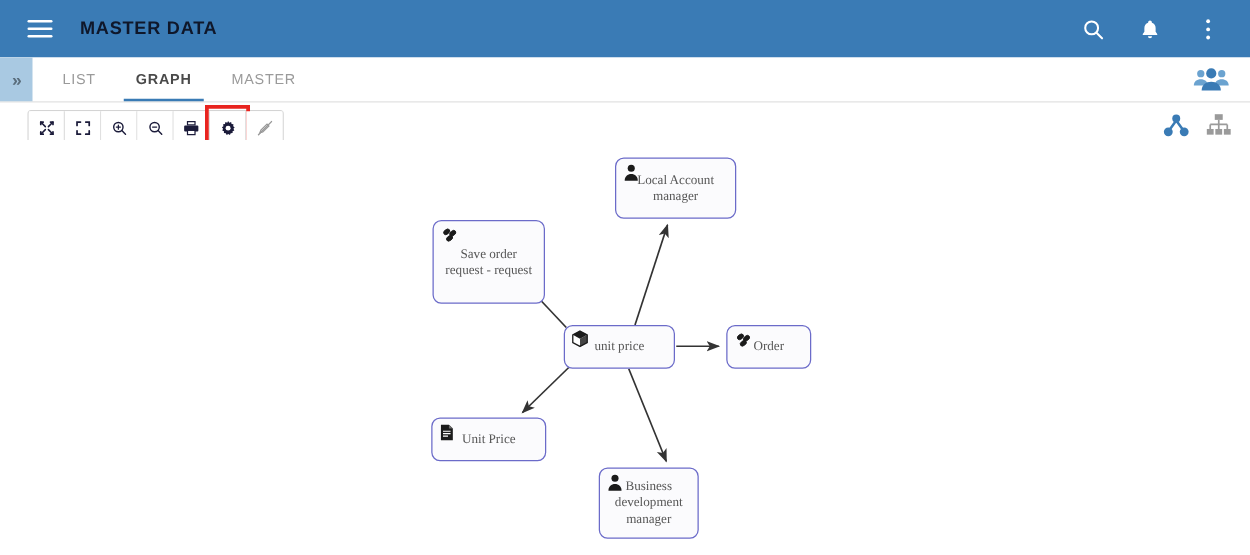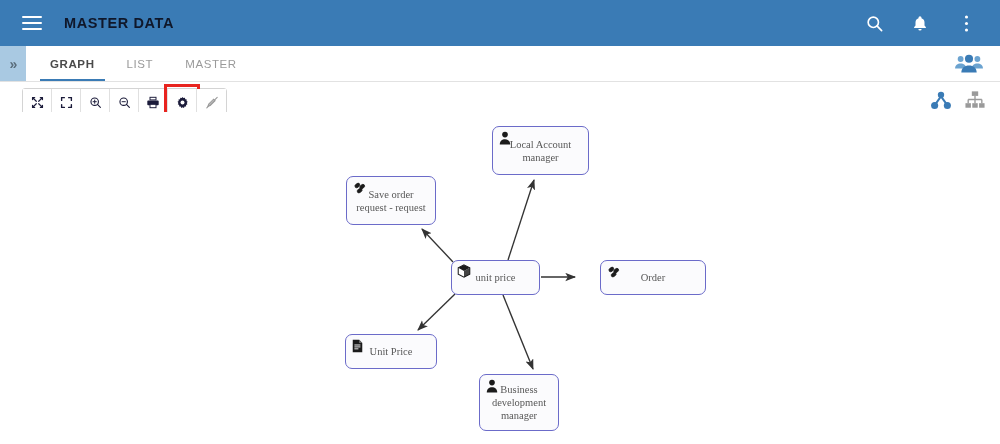--- a/index.html
+++ b/index.html
@@ -194,22 +194,22 @@
           <circle cx="3" cy="11" r="1.85"></circle>
           <circle cx="3" cy="18.8" r="1.85"></circle>
         </svg>
       </div>
     </div>
   </div>
 
   <div class="tabbar">
     <div class="expand-btn">»</div>
     <div class="tabs">
+      <div class="tab">LIST</div>
       <div class="tab active">GRAPH</div>
-      <div class="tab">LIST</div>
       <div class="tab">MASTER</div>
     </div>
     <div class="tabbar-right">
       <div style="display:flex;align-items:center;">
         <svg width="30" height="22" viewBox="0 0 34 24">
           <circle cx="7.5" cy="6.3" r="3.3" fill="#6ba3d0"></circle>
           <path d="M1.2 17c0-3.6 2.8-5.6 6.3-5.6s6.3 2 6.3 5.6z" fill="#6ba3d0"></path>
           <circle cx="26.5" cy="6.3" r="3.3" fill="#6ba3d0"></circle>
           <path d="M20.2 17c0-3.6 2.8-5.6 6.3-5.6s6.3 2 6.3 5.6z" fill="#6ba3d0"></path>
           <circle cx="17" cy="6.0" r="4.6" fill="#3a7bb5"></circle>
@@ -310,21 +310,21 @@
       <span class="node-icon">
         <svg width="12" height="14" viewBox="0 0 14 16" fill="#1b1b1b">
           <circle cx="7" cy="4" r="3.3"></circle>
           <path d="M0.9 15.6 c0-3.9 2.7-6.1 6.1-6.1 s6.1 2.2 6.1 6.1z"></path>
         </svg>
       </span>
       <span class="node-label">Local Account
 manager</span>
     </div>
 
-    <div class="node" style="left:346px; top:64px; width:90px; height:49px;">
+    <div class="node" style="left:346px; top:64px; width:90px; height:67px;">
       <span class="node-icon">
         <svg width="14" height="14" viewBox="0 0 16 16" fill="#1b1b1b" stroke="#1b1b1b" stroke-width="0.8">
           <ellipse cx="5" cy="5.1" rx="3.1" ry="2.1" transform="rotate(-38 5 5.1)"></ellipse>
           <ellipse cx="10.5" cy="6.4" rx="3.1" ry="2.1" transform="rotate(-38 10.5 6.4)"></ellipse>
           <ellipse cx="7.6" cy="11" rx="3.1" ry="2.1" transform="rotate(-38 7.6 11)"></ellipse>
         </svg>
       </span>
       <span class="node-label">Save order
 request - request</span>
     </div>
@@ -333,21 +333,21 @@
       <span class="node-icon" style="top:3px;left:5px;">
         <svg width="14" height="14" viewBox="0 0 16 16">
           <path d="M8 1 L14.6 4.4 L14.6 11.6 L8 15 L1.4 11.6 L1.4 4.4 z" fill="#ffffff" stroke="#1b1b1b" stroke-width="1.2"></path>
           <path d="M8 1 L14.6 4.4 L8 7.9 L1.4 4.4 z" fill="#1b1b1b"></path>
           <path d="M8 7.9 L14.6 4.4 L14.6 11.6 L8 15 z" fill="#1b1b1b" opacity="0.82"></path>
         </svg>
       </span>
       <span class="node-label">unit price</span>
     </div>
 
-    <div class="node" style="left:600px; top:148px; width:106px; height:35px;">
+    <div class="node" style="left:581px; top:148px; width:68px; height:35px;">
       <span class="node-icon">
         <svg width="14" height="14" viewBox="0 0 16 16" fill="#1b1b1b" stroke="#1b1b1b" stroke-width="0.8">
           <ellipse cx="5" cy="5.1" rx="3.1" ry="2.1" transform="rotate(-38 5 5.1)"></ellipse>
           <ellipse cx="10.5" cy="6.4" rx="3.1" ry="2.1" transform="rotate(-38 10.5 6.4)"></ellipse>
           <ellipse cx="7.6" cy="11" rx="3.1" ry="2.1" transform="rotate(-38 7.6 11)"></ellipse>
         </svg>
       </span>
       <span class="node-label">Order</span>
     </div>
 

